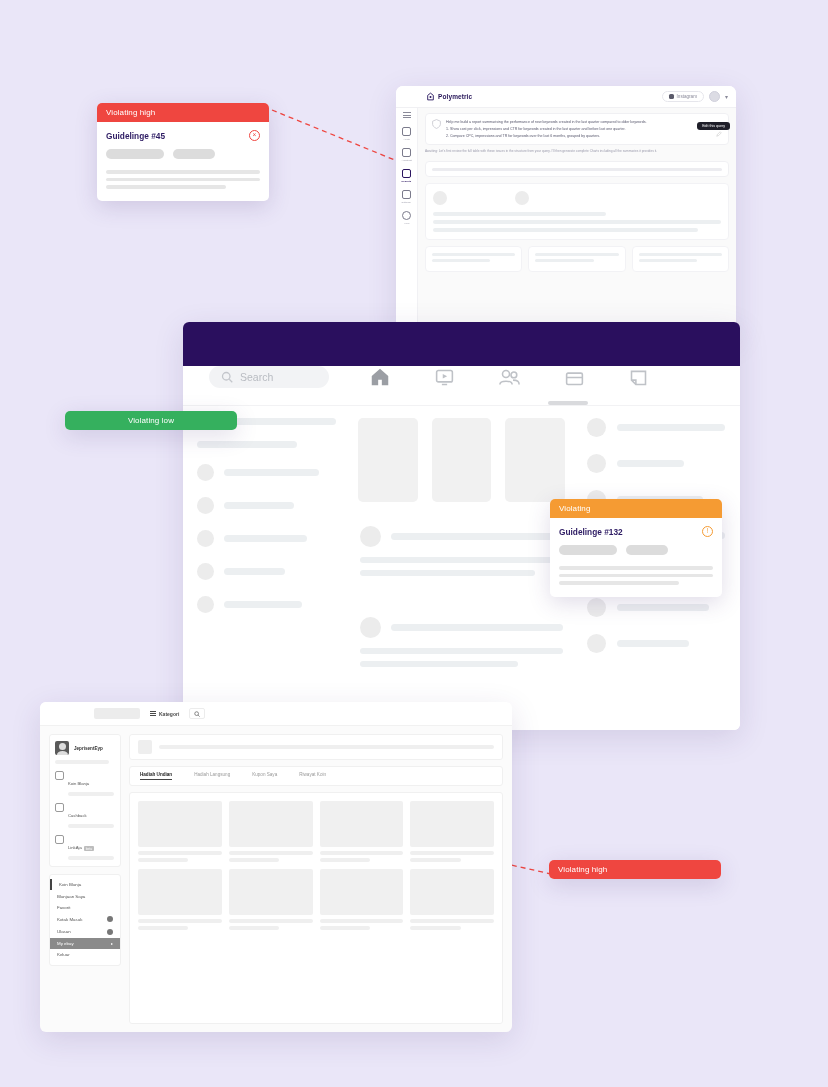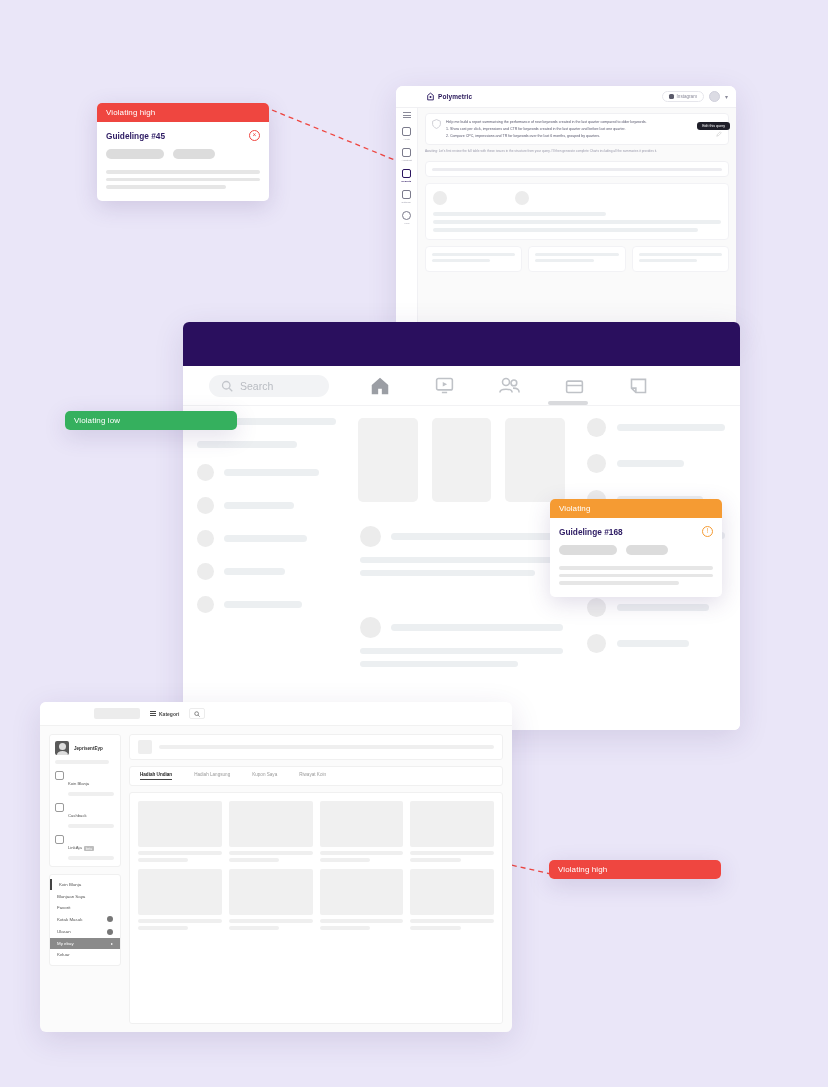--- a/index.html
+++ b/index.html
@@ -79,21 +79,21 @@
   .pb-row .circ { width:14px; height:14px; }
   .poly-cards { display:flex; gap:6px; margin-top:6px;}
   .poly-cards > div { flex:1; background:#fff; border:1px solid #f2f2f5; border-radius:4px; padding:6px; }
   .poly-cards .circ { width:12px; height:12px; margin-bottom:5px;}
   .poly-cards .sk { height:3px; margin-bottom:3px;}
 
   
   #win-social { left:183px; top:322px; width:557px; height:408px; border-radius:6px;}
   .soc-head { height:44px; background:#2a0f5e; }
   .soc-nav {
-    height:40px; background:#fff; display:flex; align-items:center; padding:0 26px;
+    height:40px; background:#fff; display:flex; align-items:flex-start; padding:0 26px;
     border-bottom:1px solid #f2f2f4; position:relative;
   }
   .soc-search {
     width:120px; height:22px; border-radius:999px; background:#f2f3f5;
     display:flex; align-items:center; gap:7px; padding:0 12px;
     font-size:10.5px; color:#b9bcc2;
   }
   .soc-icons { display:flex; gap:43px; margin-left:40px; align-items:center; }
   .soc-icons svg { display:block; }
   .nav-underline { position:absolute; left:365px; bottom:0; width:40px; height:4px; background:#d9dadd; border-radius:2px;}
@@ -167,21 +167,21 @@
   .a-pills { display:flex; gap:9px; margin-top:8px;}
   .a-pills .pill { height:10px; }
   .a-pills .p1 { width:58px; }
   .a-pills .p2 { width:42px; }
   .a-lines { margin-top:11px; display:flex; flex-direction:column; gap:4px;}
   .a-lines .ln { height:3.5px; background:#e6e6e6; border-radius:2px;}
   .a-lines .ln.short { width:78%; }
   .ic-circ { width:11px; height:11px; border-radius:50%; border:1px solid currentColor; display:flex; align-items:center; justify-content:center; font-size:6.5px; line-height:1;}
 
   #card-hi1 { left:97px; top:103px; }
-  #card-low { left:65px; top:411px; }
+  #card-low { left:65px; top:411px;text-align:center; }
   #card-mid { left:550px; top:499px; }
   #card-hi2 { left:549px; top:860px; }
 
   .red   { background:#ef4640; }
   .green { background:#35b05e; }
   .orange{ background:#f59b33; }
   .c-red   { color:#ef4640; }
   .c-green { color:#35b05e; }
   .c-orange{ color:#f59b33; }
 
@@ -593,21 +593,21 @@
   </div>
 
   <div class="alert" id="card-low">
     <div class="a-head green">Violating low</div>
   </div>
 
   <div class="alert" id="card-mid">
     <div class="a-head orange">Violating</div>
     <div class="a-body">
       <div class="a-title-row">
-        <span class="a-title">Guidelinge #168</span>
+        <span class="a-title">Guidelinge #132</span>
         <span class="ic-circ c-orange">!</span>
       </div>
       <div class="a-pills">
         <span class="pill p1"></span>
           <span class="pill p2"></span>
       </div>
       <div class="a-lines">
         <span class="ln"></span>
           <span class="ln"></span>
           <span class="ln short"></span>

